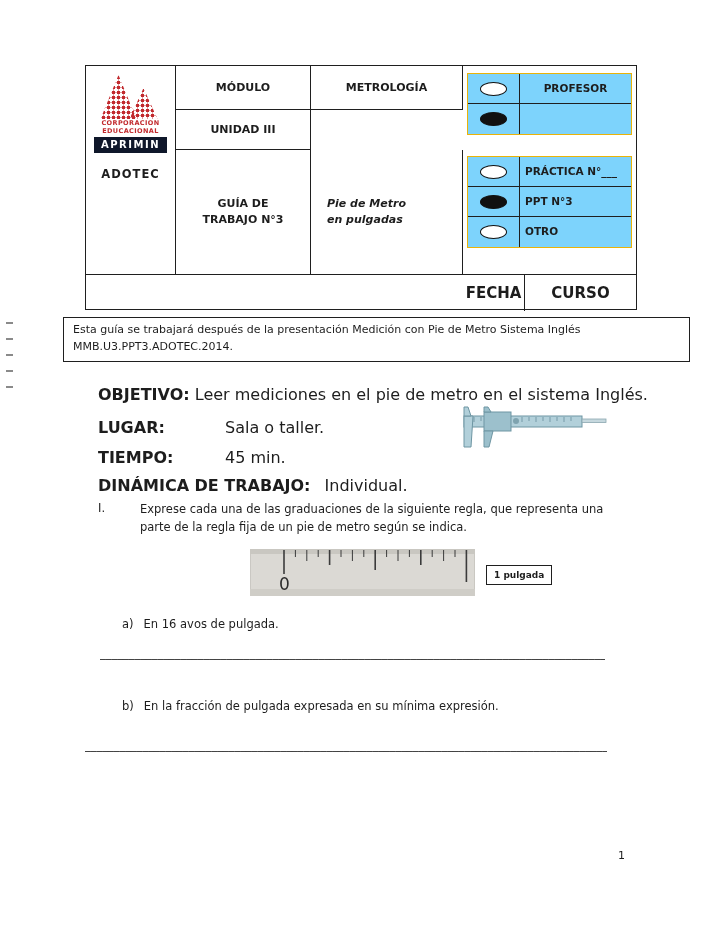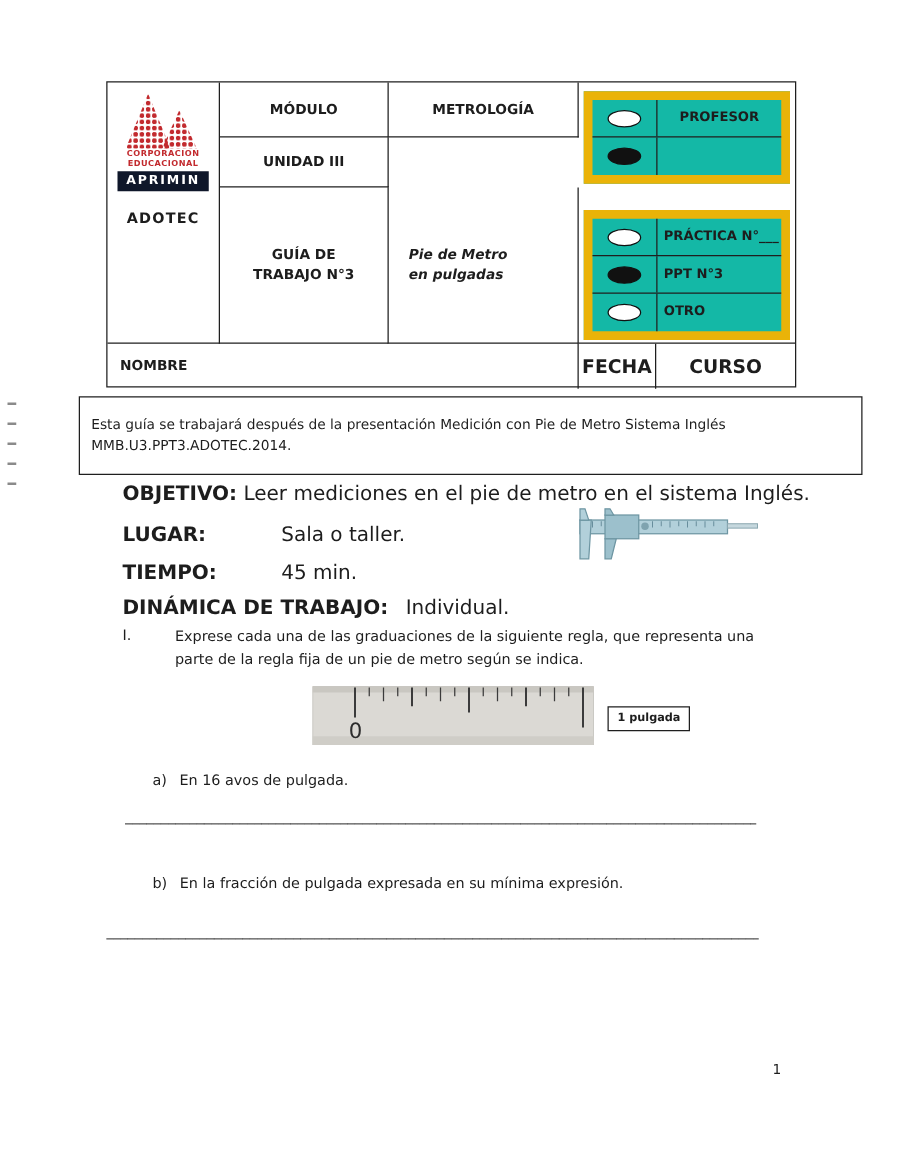--- a/index.html
+++ b/index.html
@@ -42,21 +42,21 @@
 
   .r1c2 { grid-row:1; grid-column:2; }
   .r1c3 { grid-row:1; grid-column:3; }
   .r2c2 { grid-row:2; grid-column:2; }
   .r2c3 { grid-row:2; grid-column:3; }
   .r3c2 { grid-row:3; grid-column:2; }
   .r3c3 { grid-row:3; grid-column:3;font-style:italic; }
 
   .right-cell { grid-row:1/4; grid-column:4; border-right:none; display:block;
     padding:7px 4px 0 4px; }
-  .chkbox { border:7px solid #eab308; background:#14b8a6; }
+  .chkbox { border:1px solid #eab308; background:#7dd3fc; }
   .box2 { margin-top:21px; }
   .chk-row { display:flex; height:30px; border-bottom:1px solid #1f1f1f; }
   .chk-row:last-child { border-bottom:none; }
   .circ-cell { width:52px; display:flex; align-items:center; justify-content:center;
     border-right:1px solid #1f1f1f; }
   .oval { width:27px; height:14px; border:1.4px solid #111; border-radius:50%; background:#fff; }
   .oval[data-checked="true"] { background:#111; }
   .chk-label { flex:1; display:flex; align-items:center; font-weight:bold; font-size:10.5px;
     padding-left:5px; }
   .chk-label.center { justify-content:center; padding-left:0; }
@@ -65,21 +65,21 @@
     border-bottom:none; }
   .fc { grid-row:4; grid-column:4; display:flex; }
   .fc span { display:flex; align-items:center; justify-content:center;
     font-weight:bold; font-size:15px; }
   .fecha { width:62px; border-right:1px solid #1f1f1f; }
   .curso { flex:1; }
 
   
   .note {
     position:absolute; left:63px; top:317px; width:627px; min-height:45px;
-    border:1.5px solid #1f1f1f; padding:14px 9px; font-size:11px; line-height:1.5;
+    border:1.5px solid #1f1f1f; padding:4px 9px; font-size:11px; line-height:1.5;
     white-space:pre-line; background:#fff;
   }
 
   
   .ln { position:absolute; left:98px; font-size:16px; line-height:1.4; }
   .ln b { font-weight:bold; }
   .obj { top:384px; }
   .lugar { top:417px; }
   .tiempo { top:447px; }
   .dinamica { top:475px; }
@@ -171,21 +171,20 @@
         </div>
         <div class="chk-row">
           <span class="circ-cell">
             <span class="oval" data-checked="false"></span>
           </span>
           <span class="chk-label">OTRO</span>
         </div>
       </div>
     </div>
 
-    <div class="cell nombre">NOMBRE</div>
     <div class="fc">
       <span class="fecha">FECHA</span>
       <span class="curso">CURSO</span>
     </div>
   </div>
 
   <div class="note">Esta guía se trabajará después de la presentación Medición con Pie de Metro Sistema Inglés
 MMB.U3.PPT3.ADOTEC.2014.</div>
 
   <div class="ln obj">

